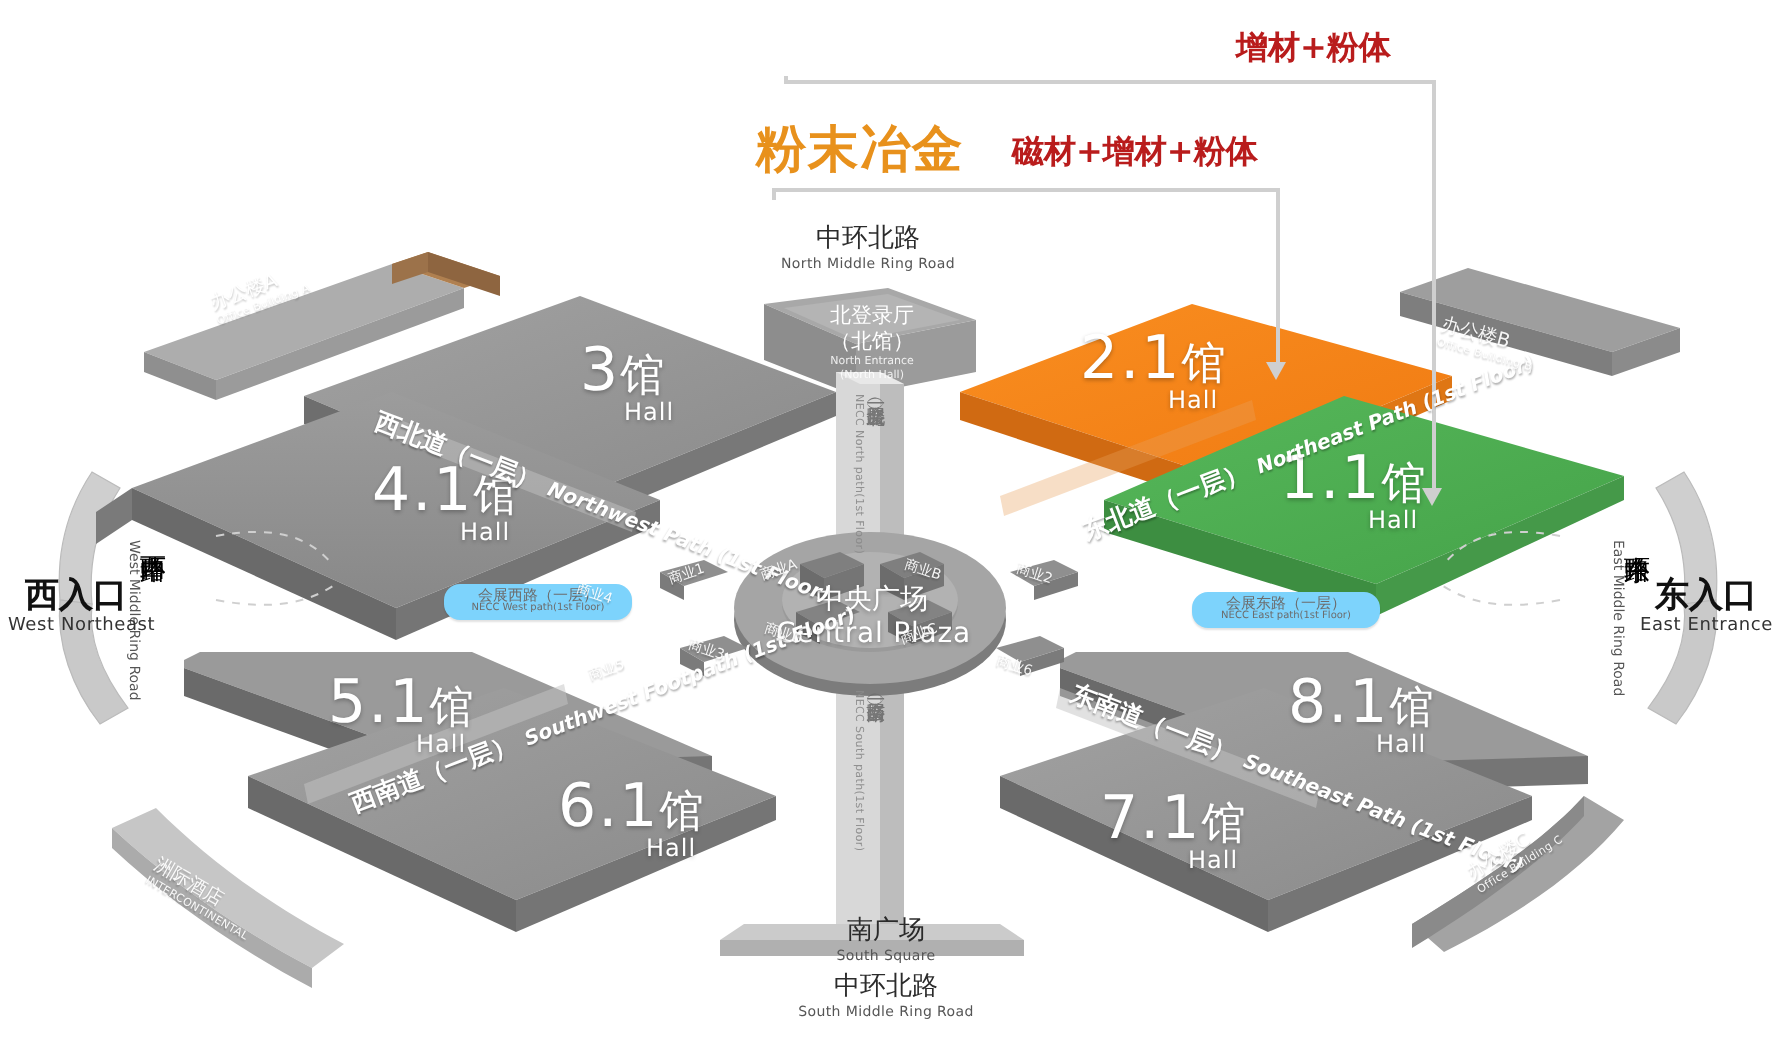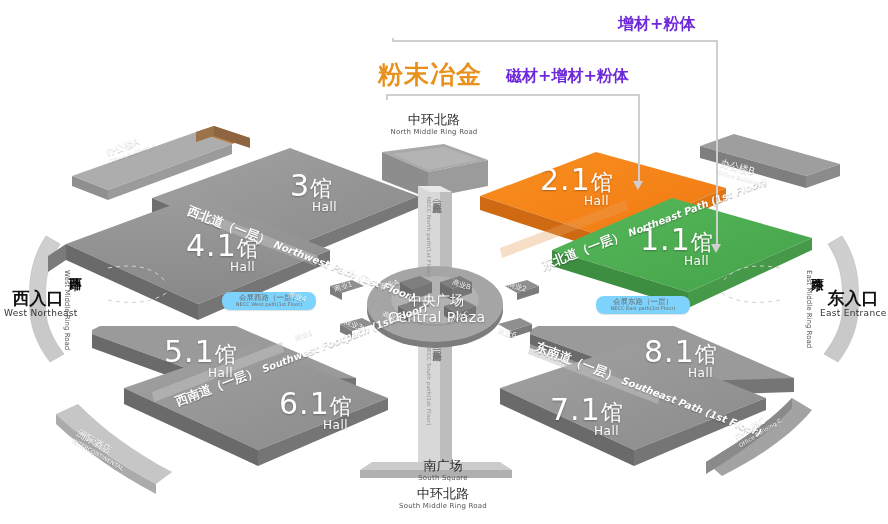--- a/index.html
+++ b/index.html
@@ -13,21 +13,21 @@
   #stage{position:absolute;left:0;top:0;width:888px;height:524px;}
   .abs{position:absolute;}
   
   .ann-title{
     font-weight:bold;
     letter-spacing:1px;
     white-space:nowrap;
   }
   .ann-green{color:#3F9A55;font-size:25px;}
   .ann-orange{color:#E8911C;font-size:25px;}
-  .ann-sub{color:#6d28d9;font-size:16px;font-weight:bold;white-space:nowrap;}
+  .ann-sub{color:#b91c1c;font-size:16px;font-weight:bold;white-space:nowrap;}
   
   .lead{background:#CFCFCF;}
   .lead-v{width:1.5px;}
   .lead-h{height:1.5px;}
   .arrow{
     width:0;height:0;
     border-left:5px solid transparent;
     border-right:5px solid transparent;
     border-top:9px solid #CFCFCF;
   }
@@ -315,20 +315,26 @@
 
   <div class="abs entr" style="left:4px;top:288px;width:68px;">
     <span class="cn">西入口</span>
     <span class="en">West Northeast</span>
   </div>
   <div class="abs entr" style="left:820px;top:288px;width:66px;">
     <span class="cn">东入口</span>
     <span class="en">East Entrance</span>
   </div>
 
+  <div class="abs nhall-label" style="left:398px;top:152px;width:76px;">
+    <span class="cn">北登录厅</span>
+    <span class="cn">（北馆）</span>
+    <span class="en">North Entrance</span>
+    <span class="en">(North Hall)</span>
+  </div>
 
   <div class="abs plaza-label" style="left:388px;top:292px;width:96px;">
     <span class="cn">中央广场</span>
     <span class="en">Central Plaza</span>
   </div>
 
   <div class="abs hall-label" style="left:290px;top:168px;">
     <span class="hall-num">3</span><span class="hall-guan">馆</span>
     <div class="hall-en" style="margin-left:22px;margin-top:-4px;">Hall</div>
   </div>

